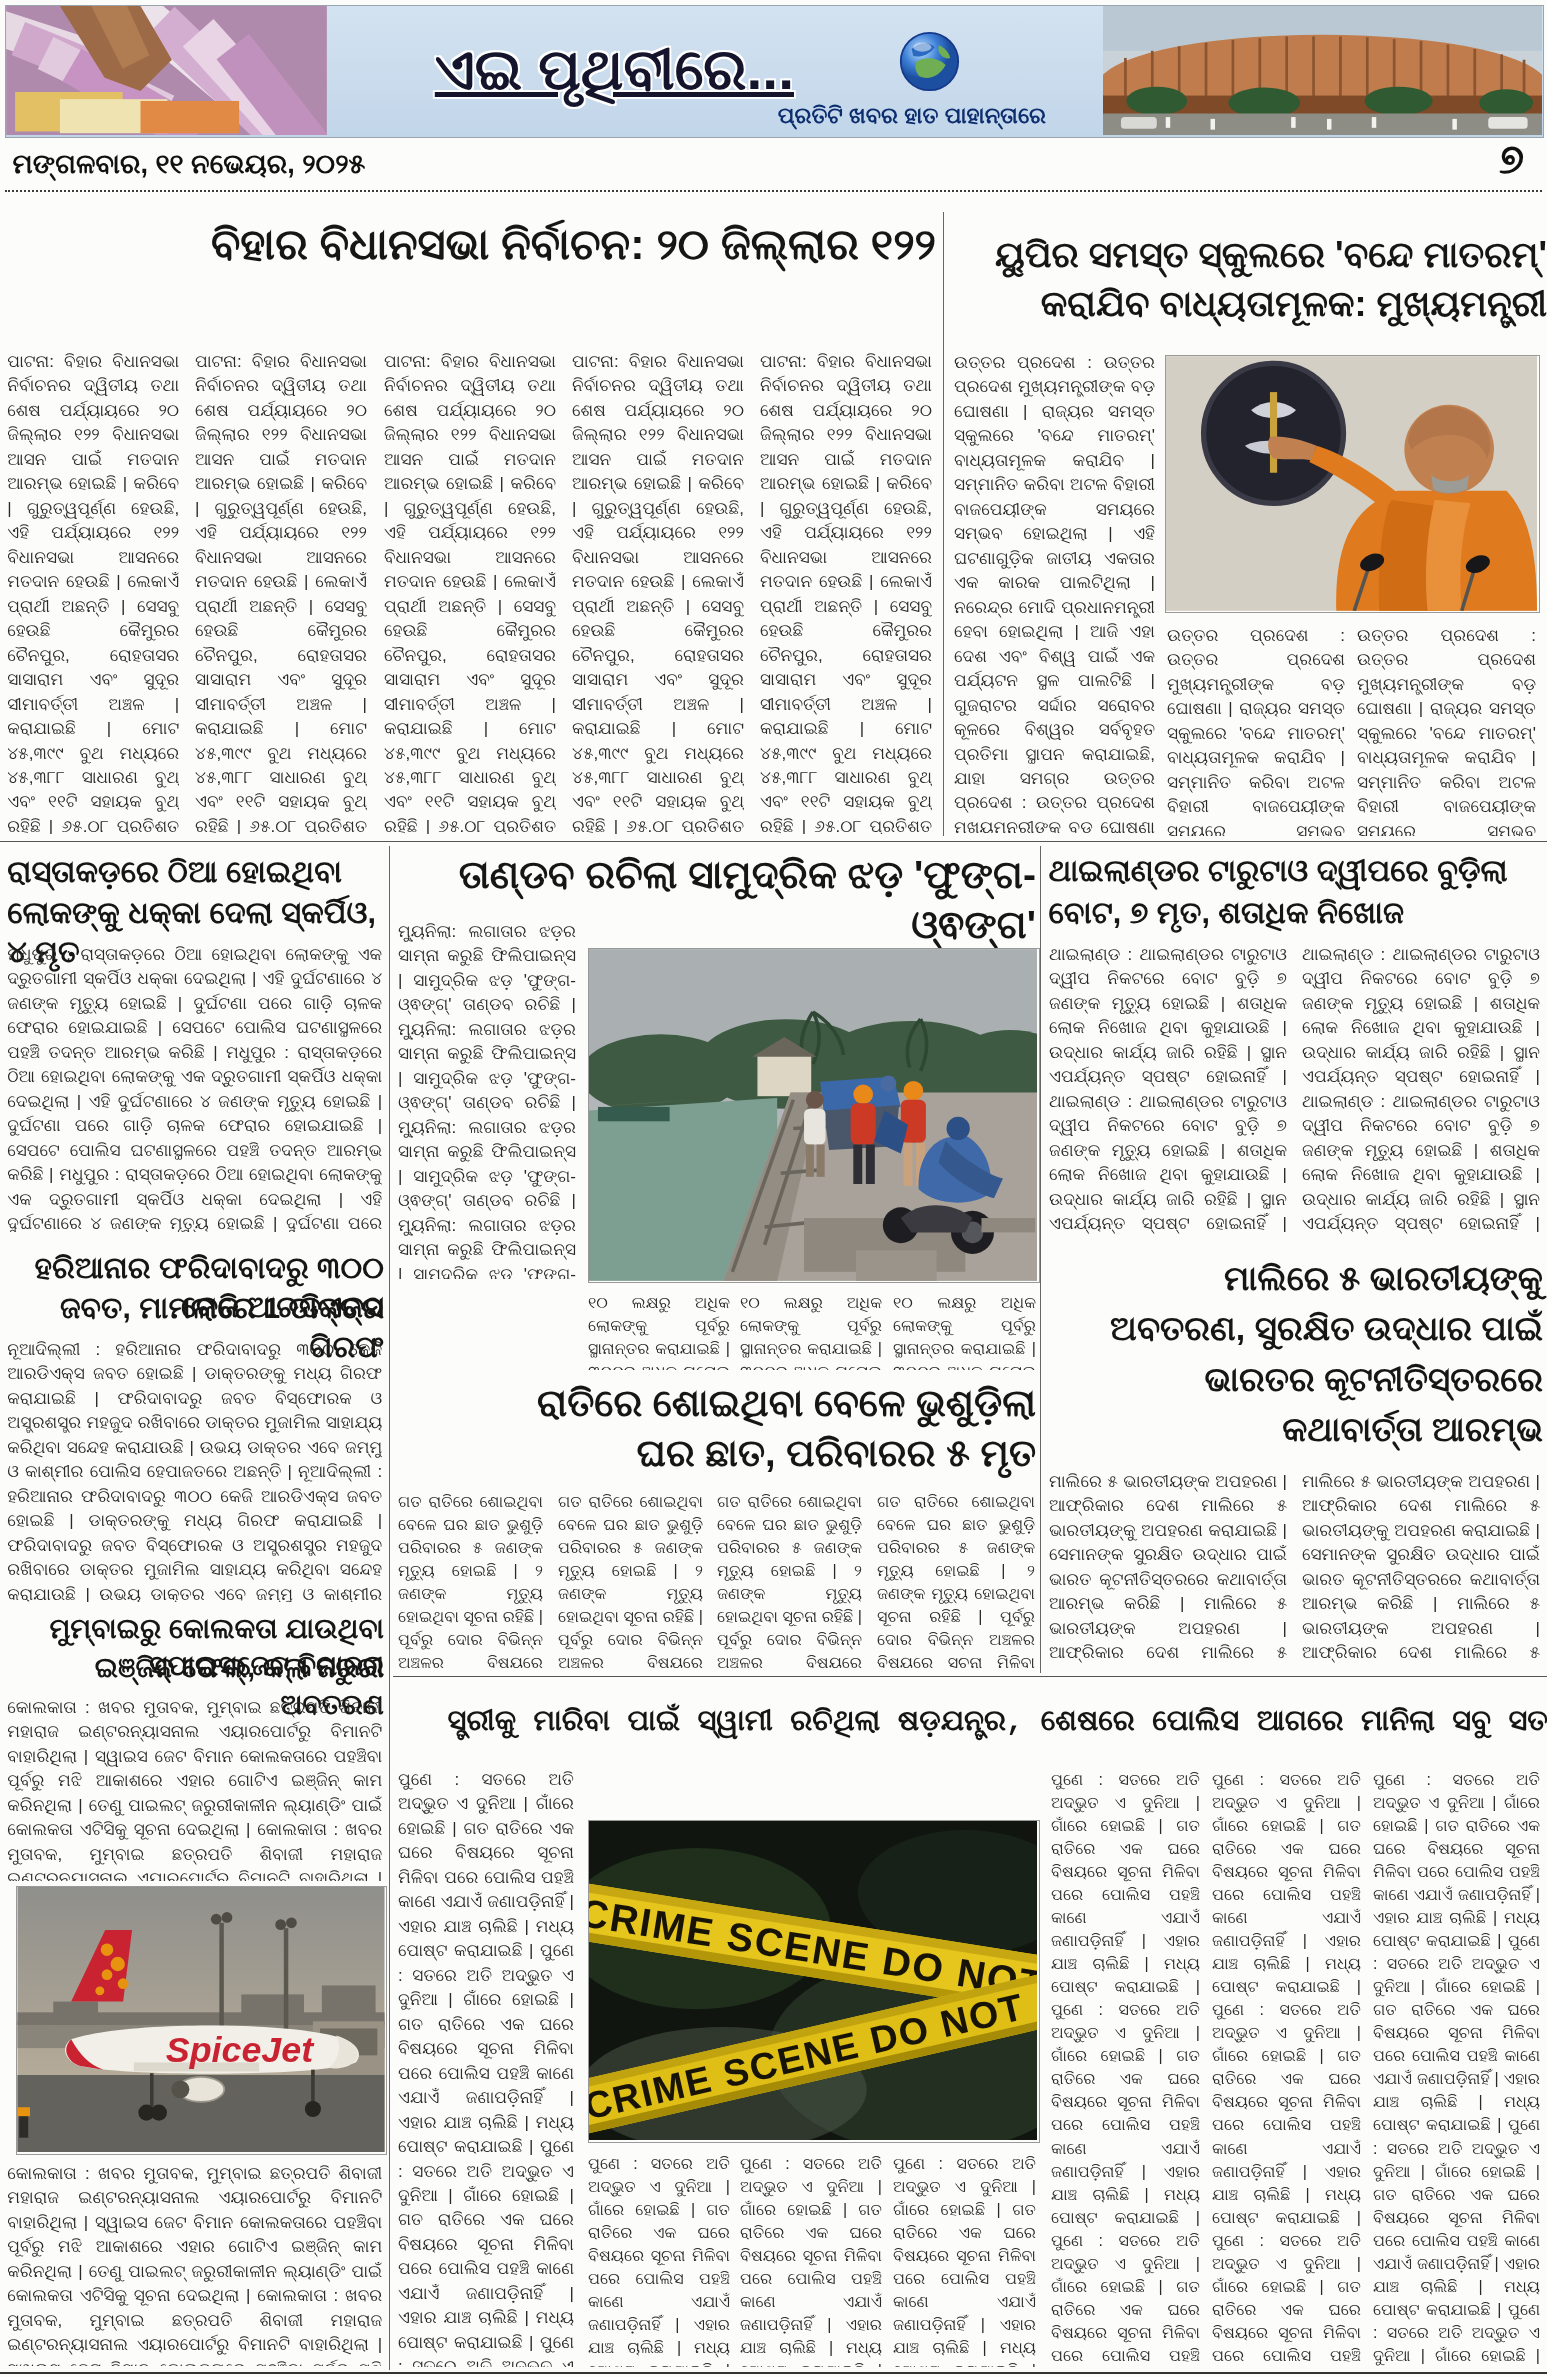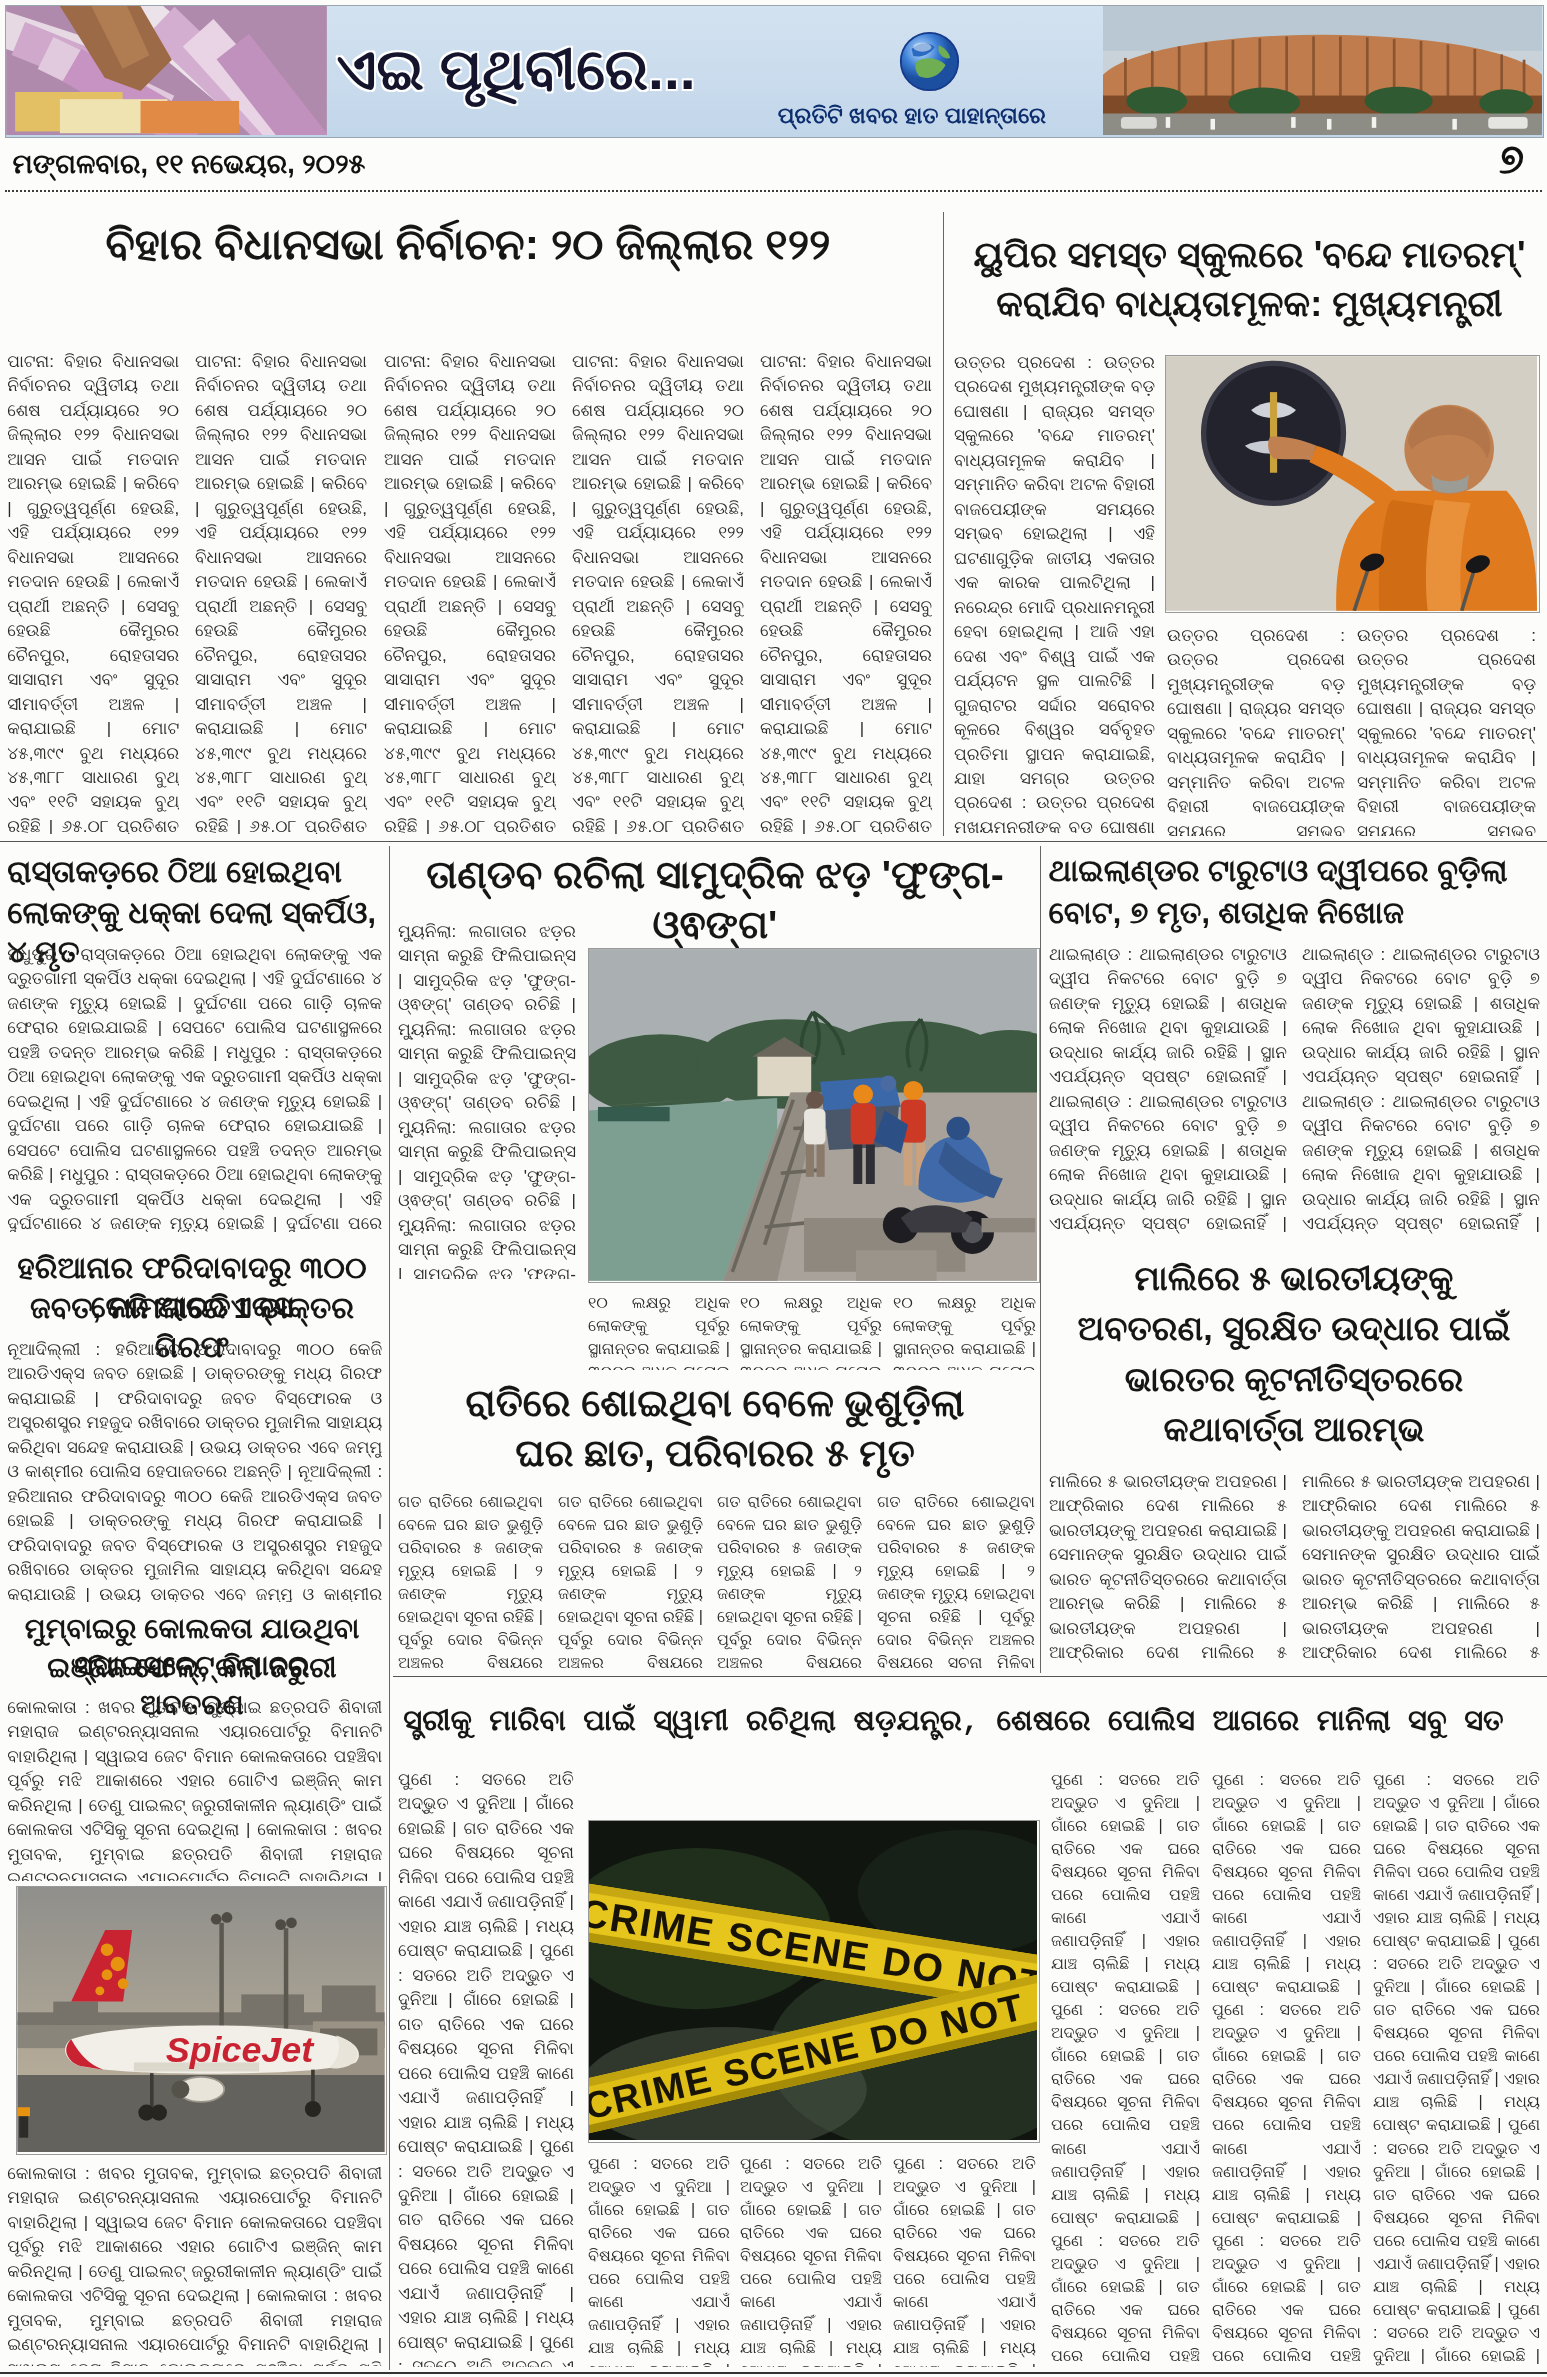--- a/index.html
+++ b/index.html
@@ -1,19 +1,19 @@
 <!DOCTYPE html>
 <html style="font-size:14.3px"><head>
 <meta charset="utf-8">
 <style>
   html,body{margin:0;padding:0;background:#e8e8e4;}
   #page{position:relative;width:1547px;height:2377px;background:#fcfcfa;overflow:hidden;
         font-family:"Liberation Sans","DejaVu Sans",sans-serif;color:#1d1d1d;}
   .abs{position:absolute;}
-  .headline{font-weight:bold;color:#161616;text-align:center;letter-spacing:0;}
+  .headline{font-weight:bold;color:#161616;text-align:right;letter-spacing:0;}
   .col{position:absolute;font-size:17px;line-height:1.44;text-align:justify;color:#2a2a2a;
        overflow:hidden;word-break:break-word;}
   .rule-h{position:absolute;background:#555;height:0.9px;}
   .rule-v{position:absolute;background:#666;width:0.9px;}
   .dotline{position:absolute;border-top:2.7px dotted #3c3c3c;height:0;}
   .masthead{background:linear-gradient(#d3e2f0,#c2d6ea);border:0.9px solid #9aa4ac;}
   .mast-title{font-weight:bold;color:#14142c;text-shadow:1.8px 1.8px 0 #ffffff,-1.8px -1.8px 0 #ffffff,1.8px -1.8px 0 #ffffff,-1.8px 1.8px 0 #ffffff;}
   .tagline{font-weight:bold;color:#0d2e6e;}
   .dateline{font-weight:bold;color:#111;}
   .pagenum{font-weight:bold;color:#111;}
@@ -40,21 +40,21 @@
           <rect x="240" y="55" width="180" height="46" fill="#c191bd" transform="rotate(52 280 75)"></rect>
         </g>
         <rect x="10" y="96" width="120" height="44" fill="#e3c063"></rect>
         <rect x="60" y="104" width="120" height="38" fill="#f0e3b2"></rect>
         <rect x="150" y="106" width="110" height="36" fill="#e08a45"></rect>
         <path d="M60,0 L150,0 L185,60 L150,95 L110,80 L85,40 Z" fill="#9c6a46"></path>
         <path d="M95,0 L135,0 L160,55 L130,70 Z" fill="#b07d52"></path>
       </svg>
     </div>
 
-    <div class="abs mast-title" style="left:330px;top:23px;width:556px;height:81px;font-size:57px;line-height:81px;">ଏଇ ପୃଥିବୀରେ...</div>
+    <div class="abs mast-title" style="left:330px;top:23px;width:556px;height:81px;font-size:57px;line-height:81px;text-align:center;text-decoration:underline;">ଏଇ ପୃଥିବୀରେ...</div>
 
     <div class="abs" style="left:893px;top:25px;width:61px;height:61px;">
       <svg width="61" height="61" viewBox="0 0 68 68">
         <defs>
             <radialGradient id="gl" cx="35%" cy="30%">
               <stop offset="0%" stop-color="#bfe2ff"></stop>
               <stop offset="60%" stop-color="#3d7fd6"></stop>
               <stop offset="100%" stop-color="#1c4fa0"></stop>
             </radialGradient>
           </defs>

